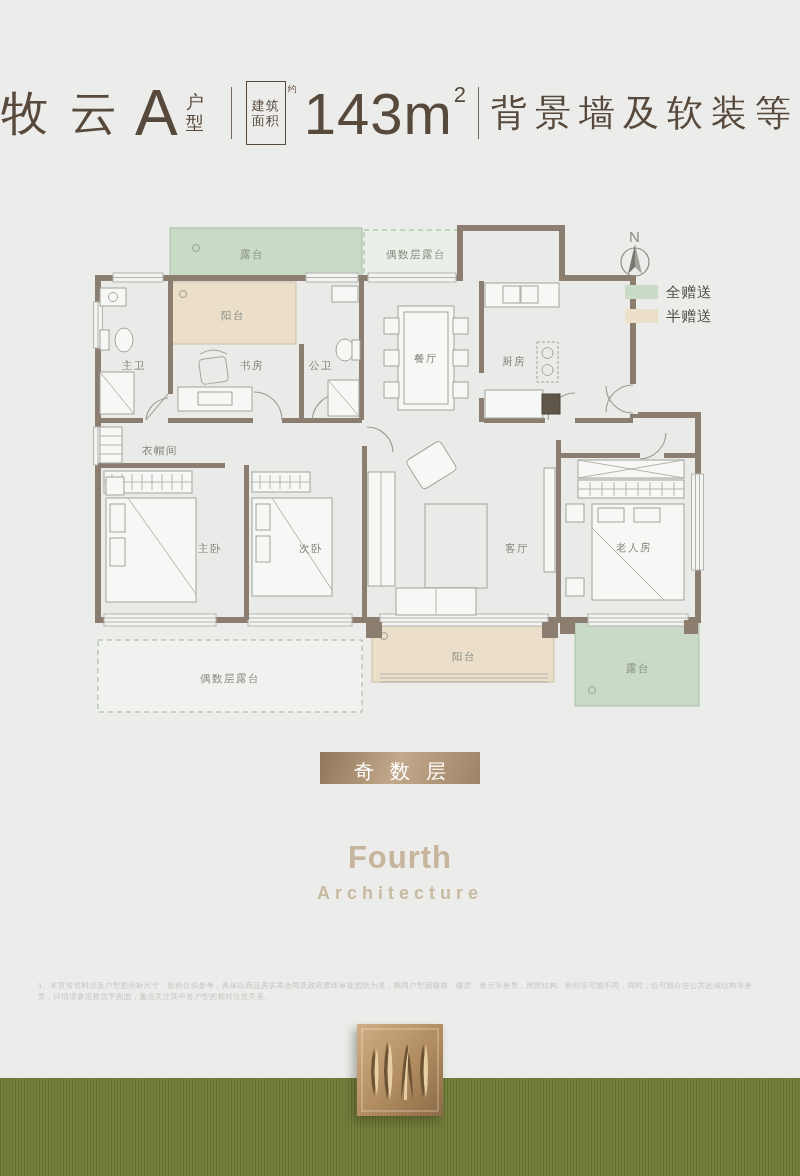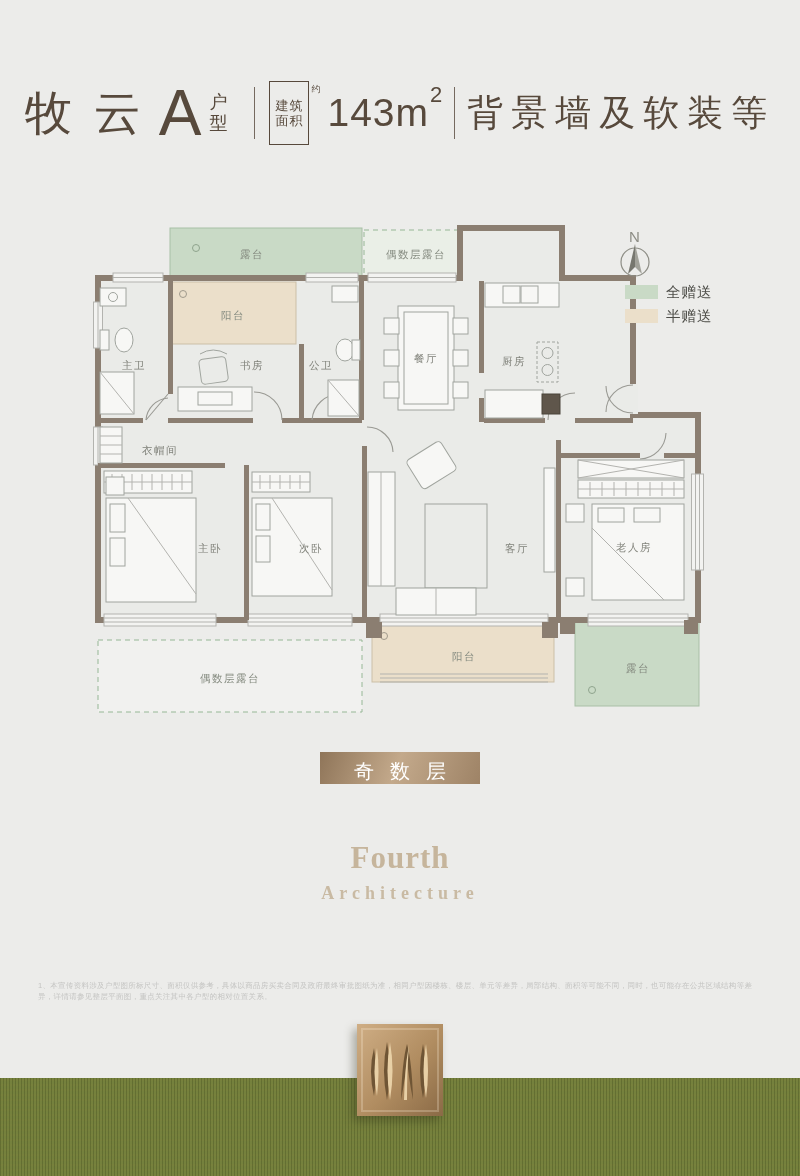--- a/index.html
+++ b/index.html
@@ -18,21 +18,21 @@
   }
   .t-name{font-size:47px;letter-spacing:22px;font-weight:500;}
   .t-letter{font-size:64px;font-weight:400;margin-left:-4px;}
   .t-suffix{display:inline-flex;flex-direction:column;justify-content:center;
     font-size:18px;line-height:21px;margin:0 14px 0 8px;letter-spacing:1px;}
   .t-divider{width:1px;height:52px;background:#57493c;opacity:.8;margin:0 12px;}
   .t-areabox-wrap{position:relative;display:inline-block;margin:0 4px 0 2px;}
   .t-areabox{display:inline-flex;flex-direction:column;border:1px solid #57493c;
     padding:16px 5px;font-size:13px;line-height:15px;letter-spacing:1px;}
   .t-approx{position:absolute;top:2px;right:-11px;font-size:9px;}
-  .t-area{font-size:39px;font-weight:400;margin-left:14px;letter-spacing:1px;}
+  .t-area{font-size:58px;font-weight:400;margin-left:14px;letter-spacing:1px;}
   .t-sup{font-size:22px;vertical-align:super;position:relative;top:-18px;margin-left:1px;}
   .t-rooms{font-size:36px;letter-spacing:8px;font-weight:500;}
   
   .plan-wrap{position:absolute;top:222px;left:0;width:800px;height:500px;}
   .plan-wrap svg{display:block;}
   text.room{font-size:10.5px;fill:#80827a;letter-spacing:1.5px;}
   text.zone{font-size:10.5px;fill:#878d82;letter-spacing:1.5px;}
   text.legend{font-size:14.5px;fill:#4d4d48;letter-spacing:1px;}
   text.north{font-size:15px;fill:#8d8d85;letter-spacing:1px;}
   .fur{stroke:#a0a49e;stroke-width:1;fill:#f7f7f5;}
@@ -42,21 +42,21 @@
   .winline{stroke:#b3b3af;stroke-width:1;}
   
   .floor-badge{
     position:absolute;left:320px;top:752px;width:160px;height:32px;
     background:linear-gradient(110deg,#8f male 0,#8f7559 0%,#c3a98b 48%,#9e8366 100%);
     background:linear-gradient(110deg,#8f7559 0%,#c3a98b 48%,#9e8366 100%);
     color:#ffffff;font-size:20px;line-height:39px;text-align:center;
     letter-spacing:16px;text-indent:16px;
   }
   
-  .brand{position:absolute;top:845px;left:0;width:800px;text-align:center;color:#c6b59c;font-family:Liberation Serif, serif;}
+  .brand{position:absolute;top:845px;left:0;width:800px;text-align:center;color:#c6b59c;}
   .brand .b1,.brand .b2{font-size:31px;font-weight:bold;line-height:25px;letter-spacing:1px;}
   .brand .b3{font-size:18px;letter-spacing:5px;margin-top:13px;font-weight:bold;opacity:.9;}
   
   .disclaimer{position:absolute;top:981px;left:38px;width:726px;
     font-size:7.5px;line-height:10.5px;color:#c4c4c2;letter-spacing:.3px;}
   
   .grass{position:absolute;left:0;top:1078px;width:800px;height:98px;
     background:
       repeating-linear-gradient(90deg,rgba(52,62,20,.28) 0 1px,rgba(0,0,0,0) 1px 3px),
       repeating-linear-gradient(0deg,rgba(140,130,60,.12) 0 2px,rgba(0,0,0,0) 2px 5px),

